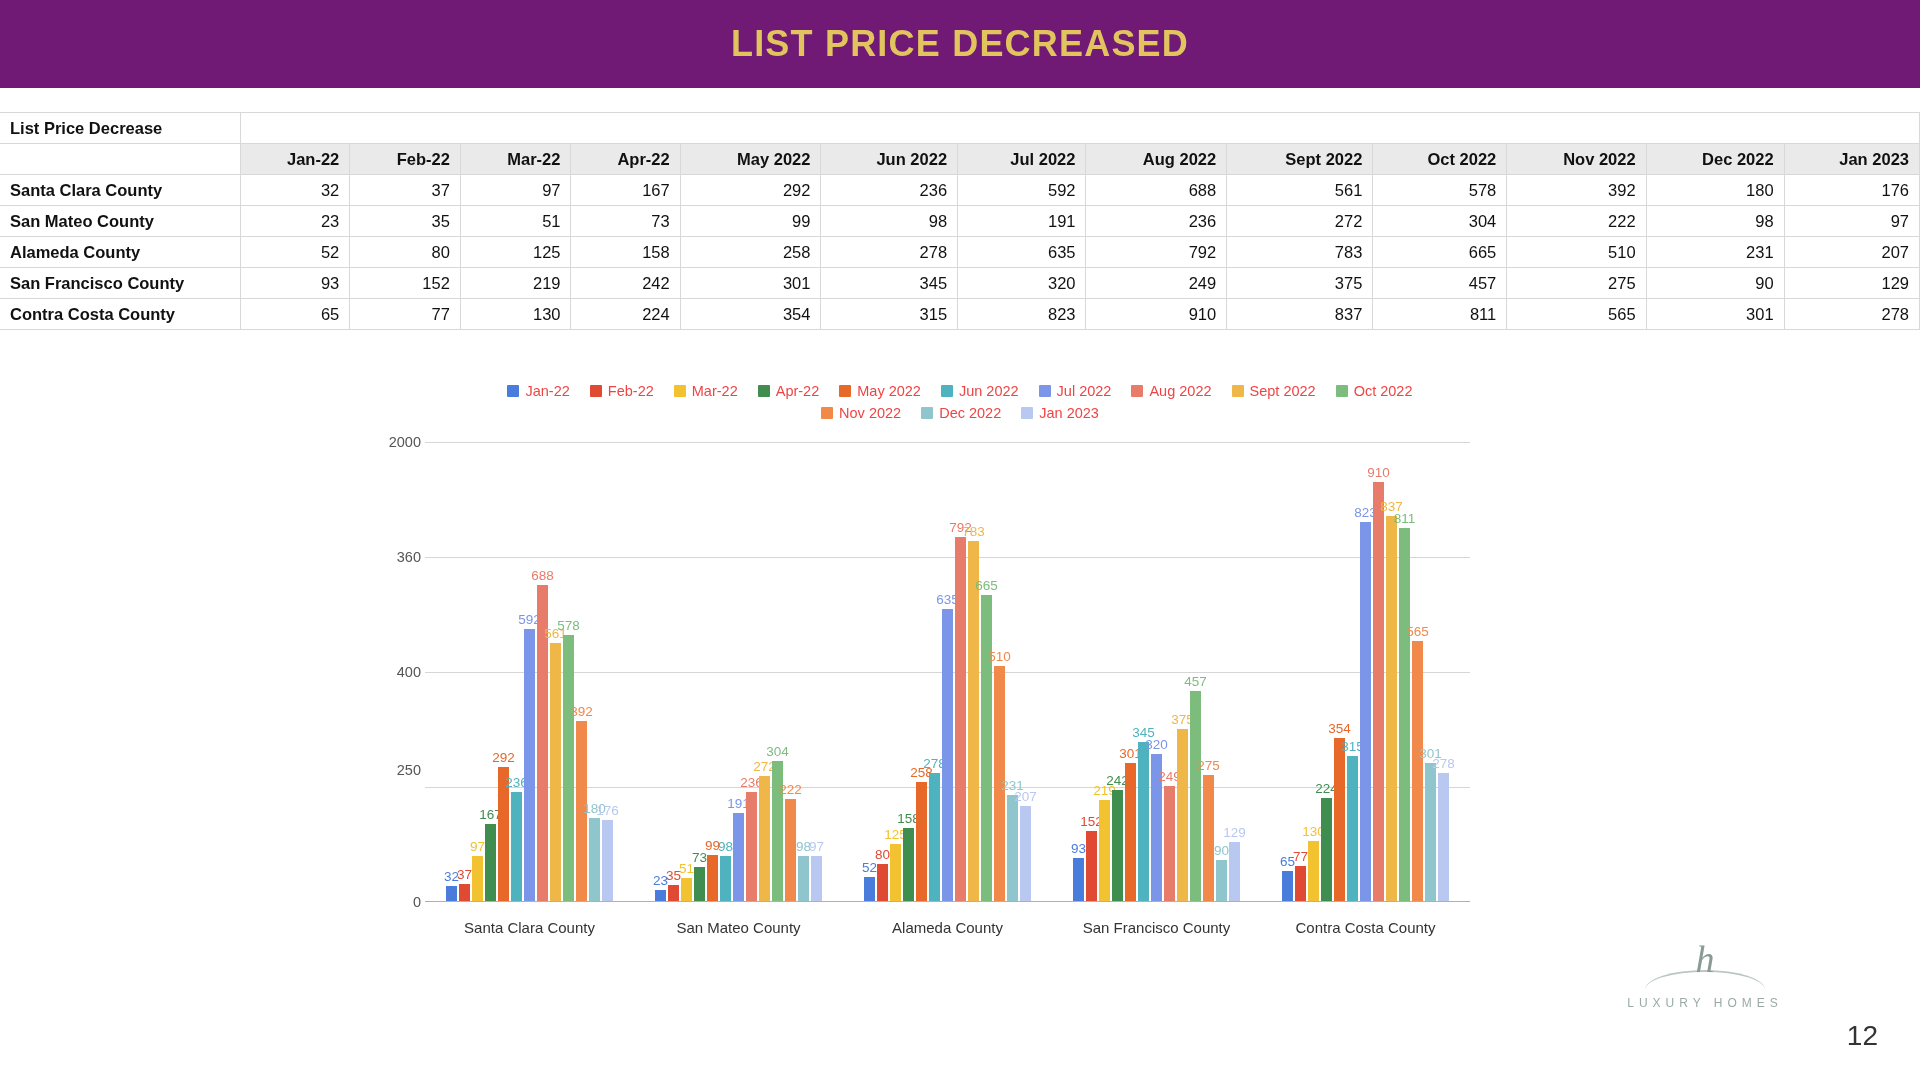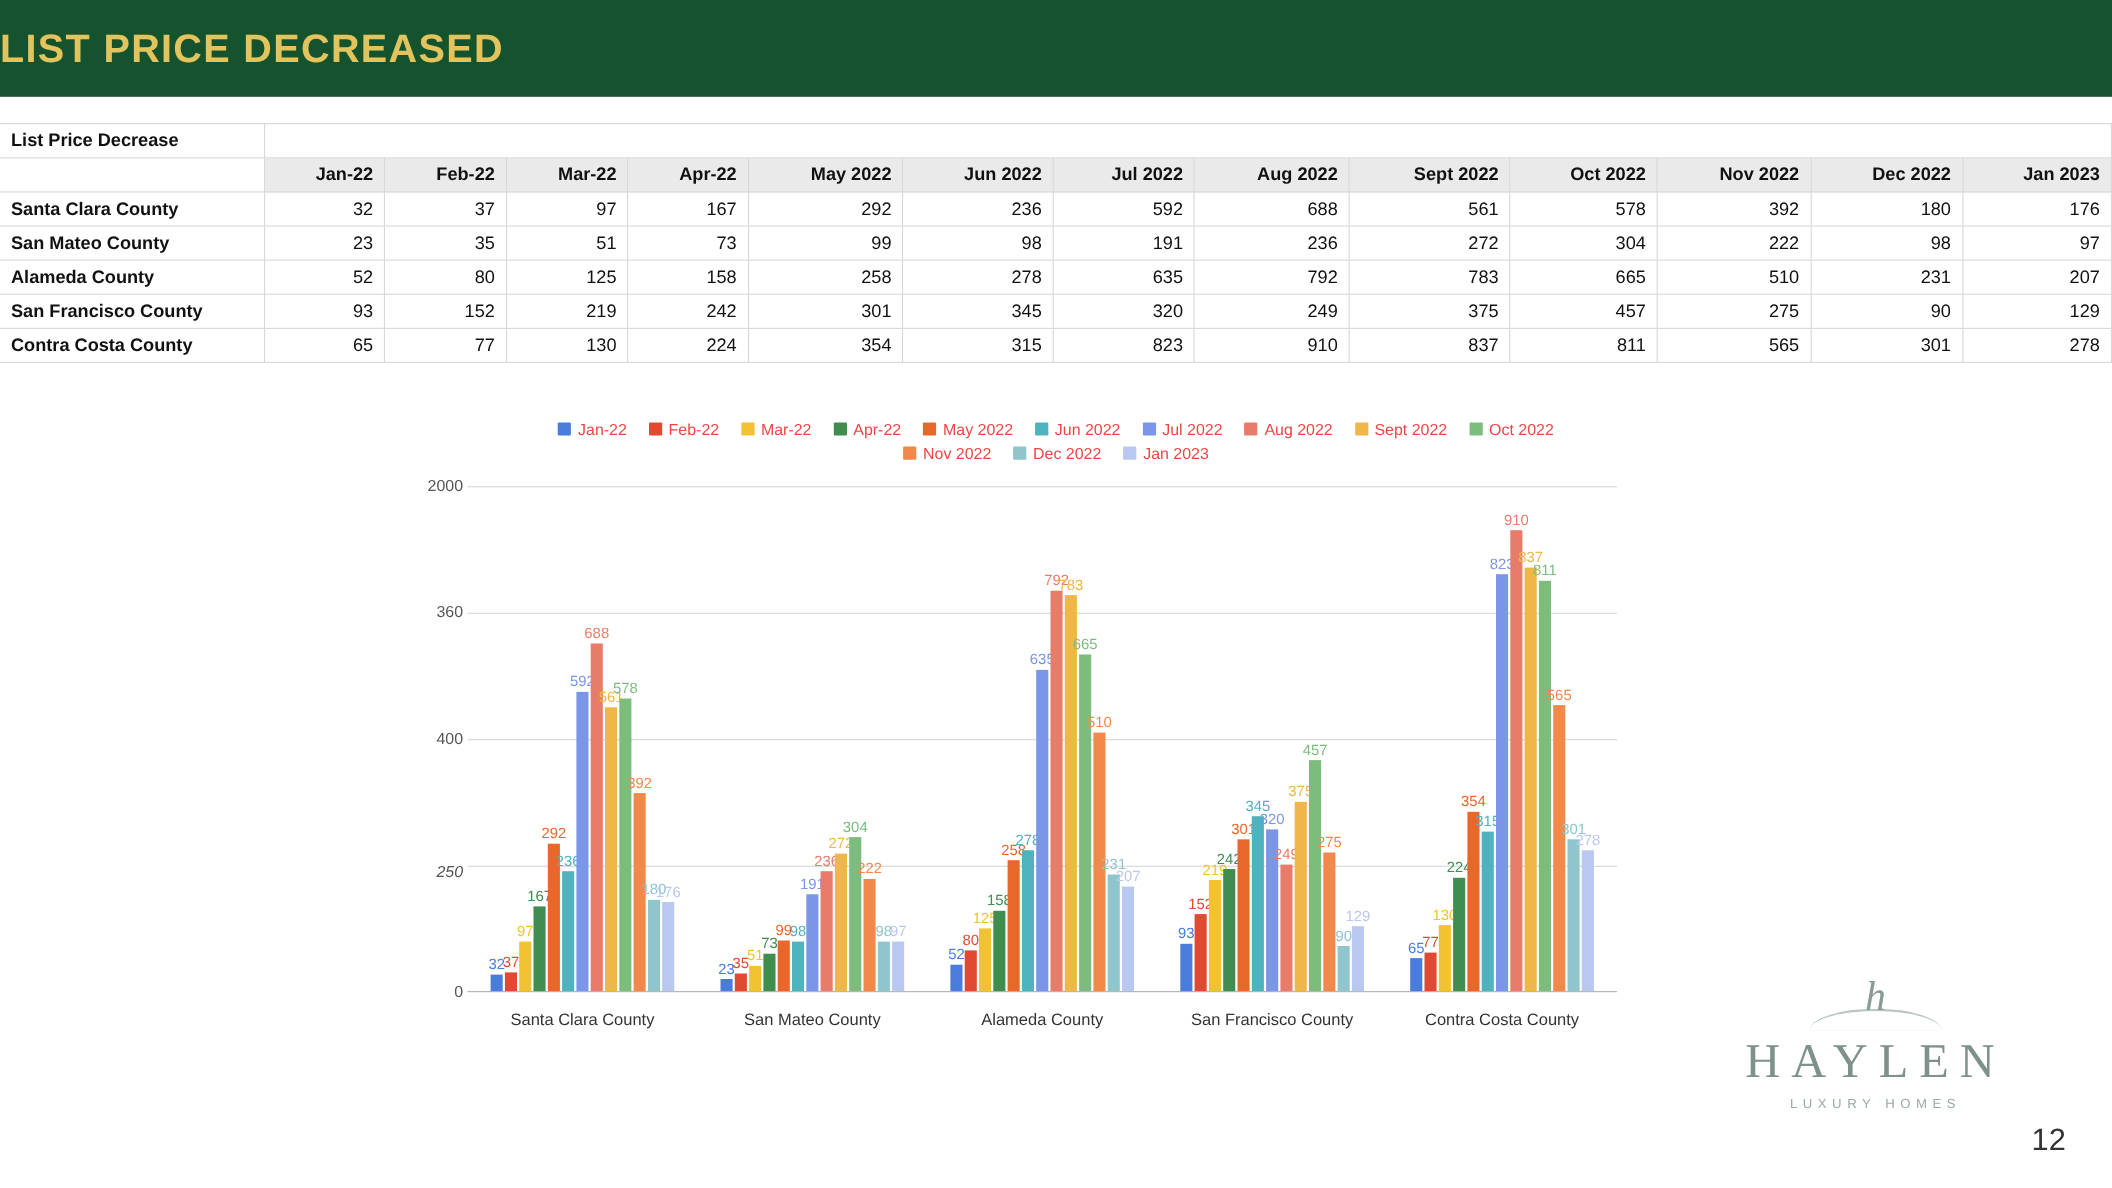--- a/index.html
+++ b/index.html
@@ -16,24 +16,24 @@
     width: 1920px;
     height: 1080px;
     background: #ffffff;
   }
   
   .title-bar {
     position: absolute;
     left: 0; top: 0;
     width: 1920px;
     height: 88px;
-    background: #14532d;
+    background: #701a75;
     display: flex;
     align-items: center;
-    justify-content: flex-start;
+    justify-content: center;
   }
   .title-bar .title-text {
     color: #e2c45f;
     font-size: 36px;
     font-weight: bold;
     letter-spacing: 1.2px;
     text-transform: uppercase;
   }
   
   .table-wrap {
@@ -350,21 +350,21 @@
         </tr>
       </tbody>
     </table>
   </div>
 
   <div class="chart-area">
     <div class="legend" id="legend"><span class="leg-item"><span class="swatch" style="background: rgb(74, 125, 219);"></span><span>Jan-22</span></span><span class="leg-item"><span class="swatch" style="background: rgb(224, 74, 51);"></span><span>Feb-22</span></span><span class="leg-item"><span class="swatch" style="background: rgb(242, 194, 48);"></span><span>Mar-22</span></span><span class="leg-item"><span class="swatch" style="background: rgb(63, 142, 79);"></span><span>Apr-22</span></span><span class="leg-item"><span class="swatch" style="background: rgb(232, 104, 42);"></span><span>May 2022</span></span><span class="leg-item"><span class="swatch" style="background: rgb(79, 179, 191);"></span><span>Jun 2022</span></span><span class="leg-item"><span class="swatch" style="background: rgb(123, 149, 232);"></span><span>Jul 2022</span></span><span class="leg-item"><span class="swatch" style="background: rgb(232, 124, 106);"></span><span>Aug 2022</span></span><span class="leg-item"><span class="swatch" style="background: rgb(239, 182, 72);"></span><span>Sept 2022</span></span><span class="leg-item"><span class="swatch" style="background: rgb(124, 189, 126);"></span><span>Oct 2022</span></span><br><span class="leg-item"><span class="swatch" style="background: rgb(240, 137, 74);"></span><span>Nov 2022</span></span><span class="leg-item"><span class="swatch" style="background: rgb(143, 198, 205);"></span><span>Dec 2022</span></span><span class="leg-item"><span class="swatch" style="background: rgb(185, 200, 240);"></span><span>Jan 2023</span></span></div>
     <div class="plot" id="plot">
       <div class="y-axis-labels" id="yaxis">
           <div class="y-lab" style="top: 460px;">0</div>
-          <div class="y-lab" style="top: 351px; font-style: italic;">250</div>
+          <div class="y-lab" style="top: 328px;">250</div>
           <div class="y-lab" style="top: 230px;">400</div>
           <div class="y-lab" style="top: 115px;">360</div>
           <div class="y-lab" style="top: 0px;">2000</div>
         </div>
       <div id="grid">
           <div class="gridline" style="top: 345px;"></div>
           <div class="gridline" style="top: 230px;"></div>
           <div class="gridline" style="top: 115px;"></div>
           <div class="gridline" style="top: 0px;"></div>
         </div>
@@ -582,18 +582,17 @@
           <div class="x-lab" style="width: 209px;">Alameda County</div>
           <div class="x-lab" style="width: 209px;">San Francisco County</div>
           <div class="x-lab" style="width: 209px;">Contra Costa County</div>
         </div>
     </div>
   </div>
 
   <div class="logo">
     <div class="mark">h</div>
     <div class="swoosh"></div>
-    <div class="wordmark">HAYLEN</div>
     <div class="sub">LUXURY HOMES</div>
   </div>
 
   <div class="page-num">12</div>
 </div>
 
 </body></html>

